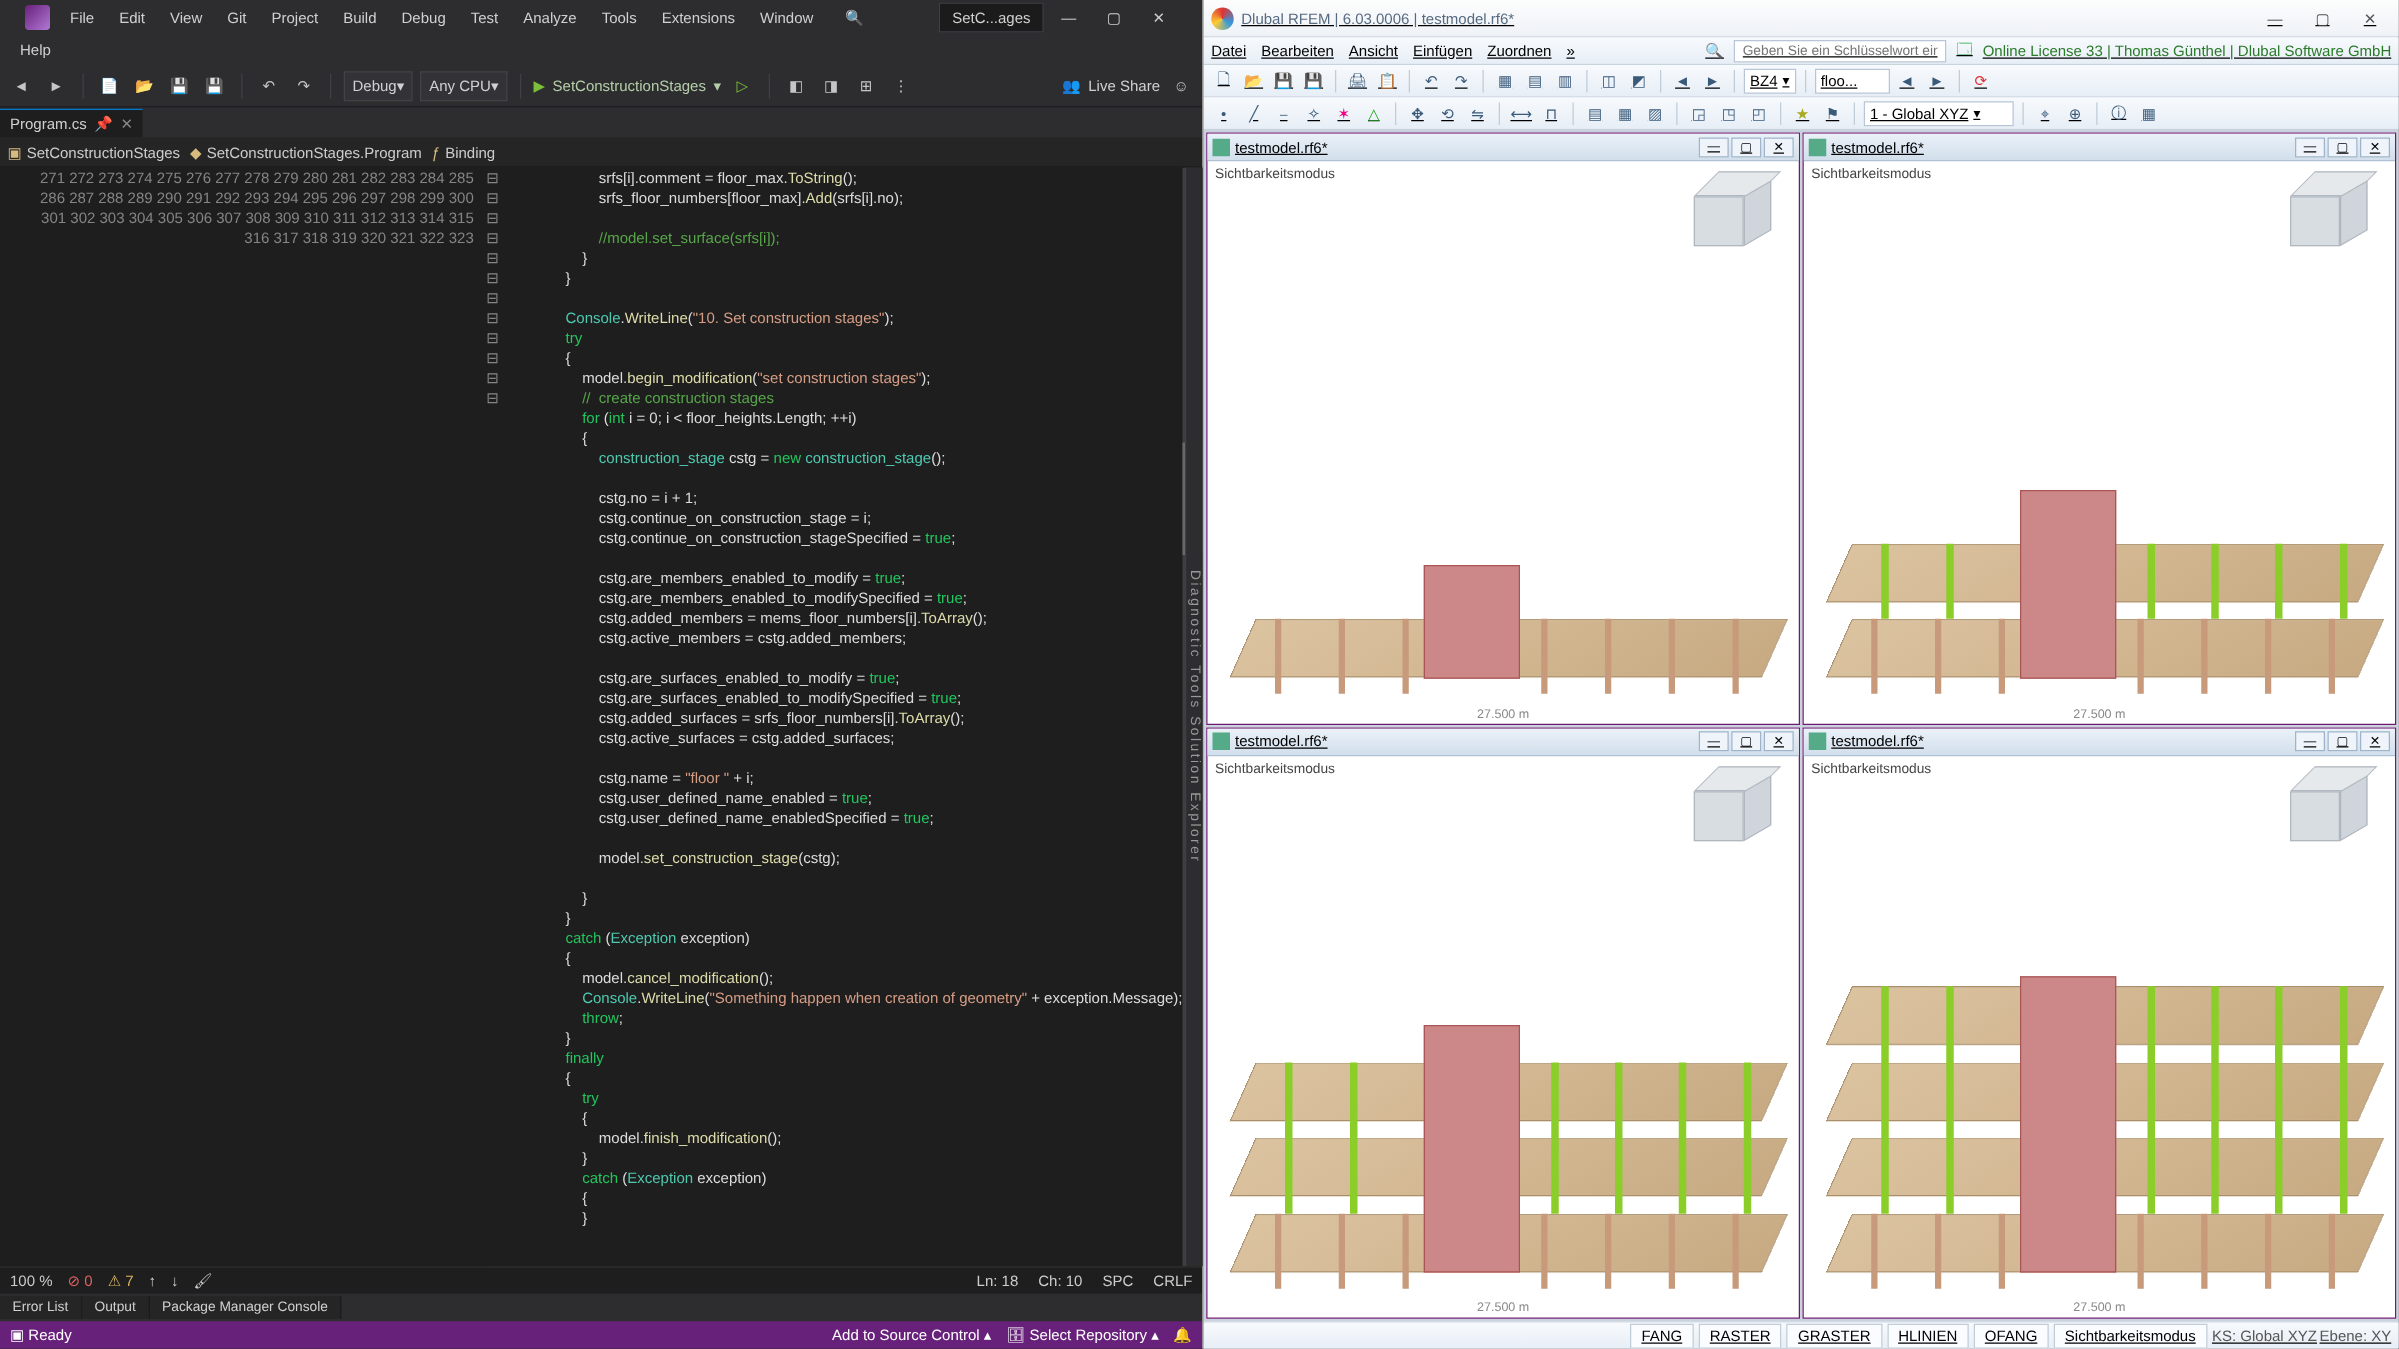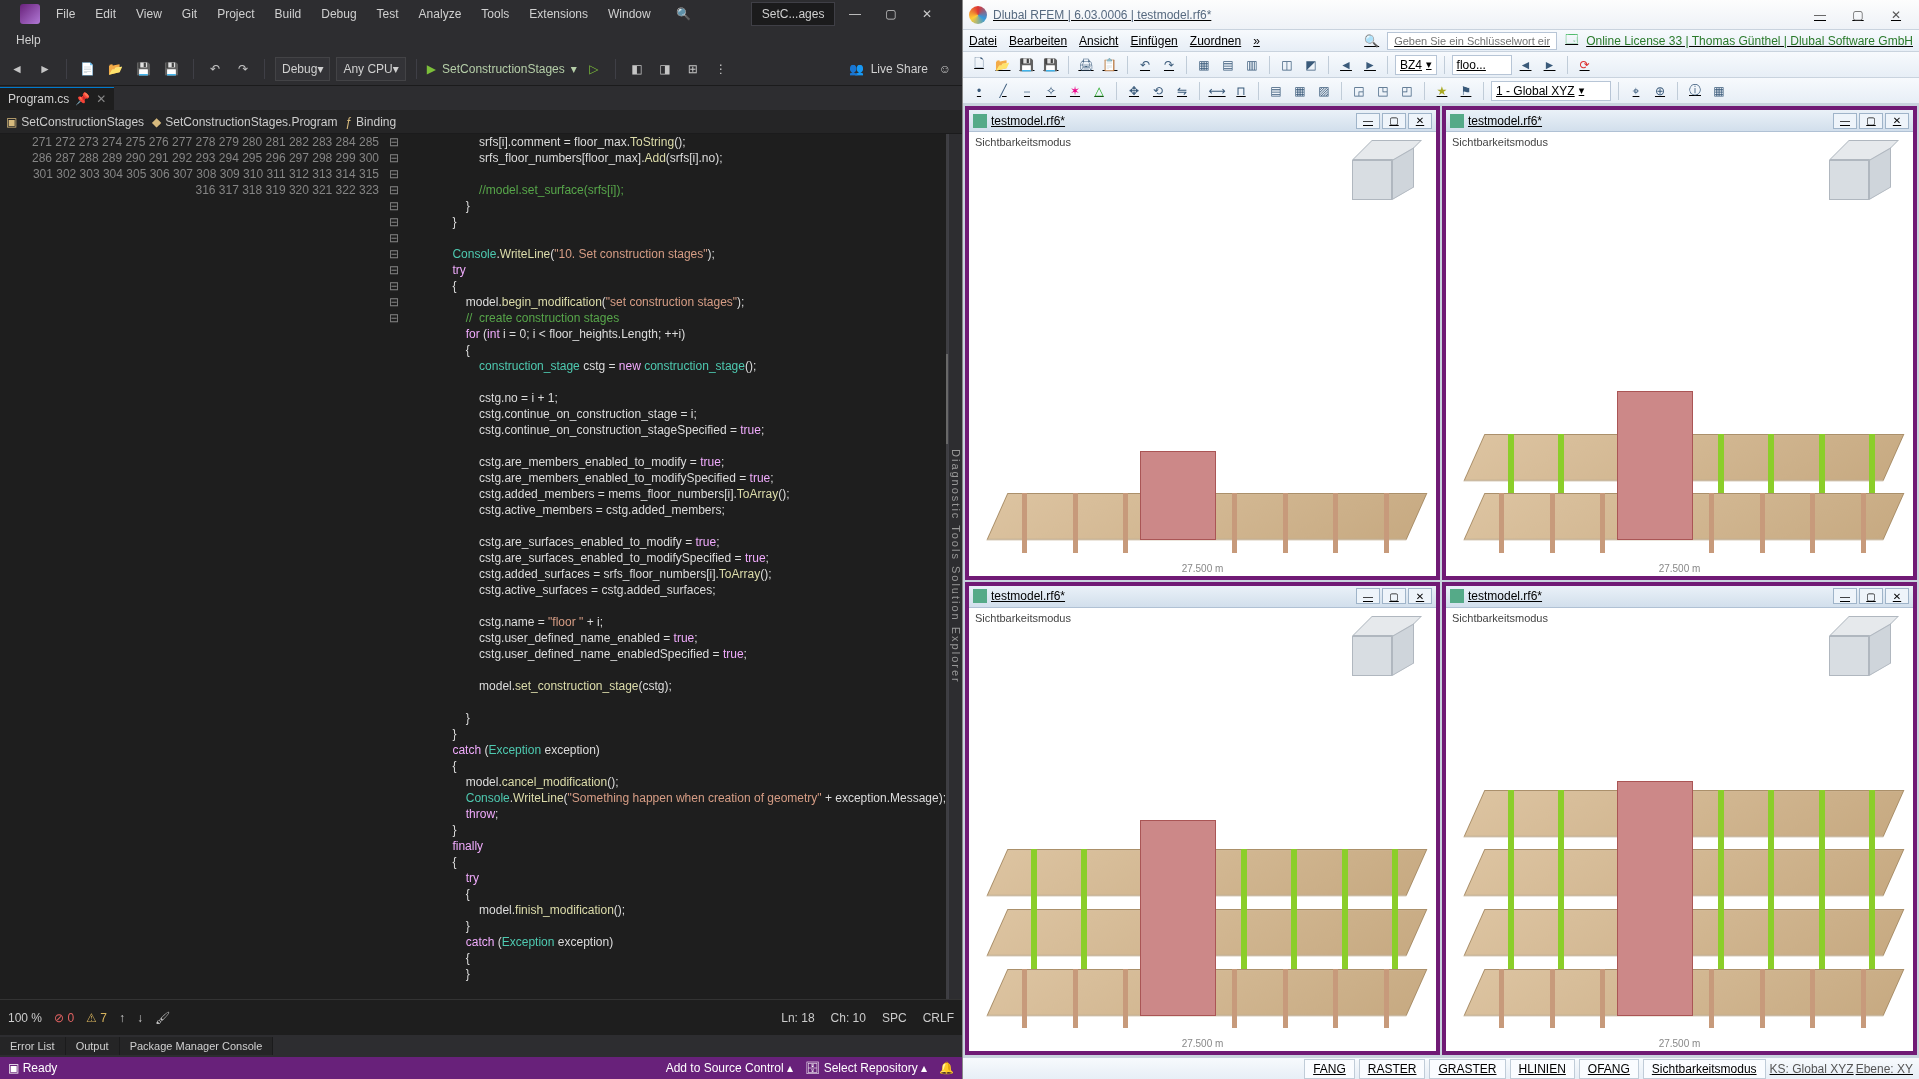--- a/index.html
+++ b/index.html
@@ -30,29 +30,29 @@
 .ftab .x { color:#888; }
 .vs-breadcrumb { height:24px; background:#252526; display:flex; align-items:center; padding:0 6px; gap:8px; border-bottom:1px solid #1b1b1c; }
 .vs-breadcrumb .crumb { display:flex; align-items:center; gap:4px; color:#cccccc; }
 .vs-breadcrumb .ricon { color:#d7ba7d; }
 
 .editor { flex:1; display:flex; background:#1e1e1e; font-family:Consolas,monospace; font-size:13px; overflow:hidden; position:relative; }
 .gutter { background:#1e1e1e; color:#858585; text-align:right; padding:0 10px 0 24px; line-height:16px; user-select:none; }
 .fold { width:14px; color:#858585; line-height:16px; }
 .code { flex:1; color:#dcdcdc; line-height:16px; white-space:pre; }
 .code .c1 { color:#57a64a; } 
-.code .kw { color:#f0abfc; } 
+.code .kw { color:#22c55e; } 
 .code .tp { color:#4ec9b0; } 
 .code .fn { color:#dcdcaa; } 
 .code .st { color:#d69d85; } 
 .editor-scroll { width:16px; background:#3e3e42; }
 .editor-scroll .thumb { width:16px; height:90px; background:#686868; margin-top:220px; }
 .side-strip { position:absolute; right:0; top:0; width:14px; height:100%; writing-mode:vertical-rl; text-align:center; color:#999; background:#2d2d30; border-left:1px solid #3f3f46; font-size:11px; letter-spacing:2px; }
 
-.vs-status1 { height:36px; background:#1e1e1e; border-top:1px solid #333; display:flex; align-items:center; padding:0 8px; gap:12px; color:#ccc; font-size:11px; }
+.vs-status1 { height:22px; background:#1e1e1e; border-top:1px solid #333; display:flex; align-items:center; padding:0 8px; gap:12px; color:#ccc; font-size:11px; }
 .vs-status1 .right { margin-left:auto; display:flex; gap:16px; }
 .vs-tabs2 { height:22px; background:#2d2d30; display:flex; align-items:center; }
 .vs-tabs2 span { padding:3px 10px; background:#252526; border-right:1px solid #1b1b1c; font-size:11px; }
 .vs-statusbar { height:22px; background:#68217a; color:#fff; display:flex; align-items:center; padding:0 8px; font-size:11px; gap:12px; }
 .vs-statusbar .right { margin-left:auto; display:flex; gap:12px; align-items:center; }
 
 
 .rfem { flex:1; display:flex; flex-direction:column; background:#fff; color:#000; border-left:1px solid #888;text-decoration:underline; }
 .rfem-title { height:30px; background:linear-gradient(#fdfdfd,#eef2f7); border-bottom:1px solid #c9d3de; display:flex; align-items:center; padding:0 6px; }
 .rfem-logo { width:18px; height:18px; background:conic-gradient(#d33,#39d,#fc3,#d33); border-radius:50%; margin-right:6px; }
@@ -60,21 +60,21 @@
 .rfem-title .win { margin-left:auto; display:flex; gap:4px; }
 .rfem-title .win span { width:34px; height:22px; display:flex; align-items:center; justify-content:center; color:#555; }
 .rfem-menu { height:22px; background:linear-gradient(#f7fafd,#e7eef6); border-bottom:1px solid #c9d3de; display:flex; align-items:center; padding:0 6px; gap:12px; font-size:12px; }
 .rfem-menu .right { margin-left:auto; display:flex; align-items:center; gap:8px; font-size:11px; color:#2a4; }
 .rfem-search { border:1px solid #b7c5d6; background:#fff; color:#888; padding:2px 6px; width:170px; font-size:11px; }
 .rfem-tb { height:26px; background:linear-gradient(#f7fafd,#e7eef6); border-bottom:1px solid #c9d3de; display:flex; align-items:center; padding:0 6px; gap:4px; }
 .rfem-tb .b { width:20px; height:20px; display:flex; align-items:center; justify-content:center; font-size:12px; color:#3a5a7a; }
 .rfem-tb .sep { width:1px; height:18px; background:#c0ccd8; margin:0 3px; }
 .rfem-tb .sel { border:1px solid #b7c5d6; background:#fff; padding:1px 4px; height:20px; font-size:11px; display:flex; align-items:center; gap:4px; }
 .rfem-views { flex:1; display:grid; grid-template-columns:1fr 1fr; grid-template-rows:1fr 1fr; gap:2px; background:#c9d3de; padding:2px; }
-.view { background:#fff; display:flex; flex-direction:column; border:4px solid #701a75; }
+.view { background:#fff; display:flex; flex-direction:column; border:1px solid #701a75; }
 .view-head { height:22px; background:linear-gradient(#eaf1f8,#d2dfec); border-bottom:1px solid #b0c1d4; display:flex; align-items:center; padding:0 4px; gap:4px; font-size:11px; }
 .view-head .vicon { width:14px; height:14px; background:#5a8; }
 .view-head .btns { margin-left:auto; display:flex; gap:2px; }
 .view-head .btns span { width:24px; height:16px; border:1px solid #9fb4c9; background:#eef4fa; display:flex; align-items:center; justify-content:center; font-size:10px; }
 .view-body { flex:1; position:relative; overflow:hidden; }
 .vis-label { position:absolute; top:4px; left:6px; font-size:11px; color:#444; }
 .navcube { position:absolute; top:8px; right:14px; width:70px; height:64px; }
 .navcube .top { position:absolute; left:10px; top:0; width:50px; height:20px; background:#e6e9ec; border:1px solid #b0b7bf; transform:skewX(-45deg); }
 .navcube .front { position:absolute; left:0; top:20px; width:40px; height:40px; background:#d8dde2; border:1px solid #b0b7bf; }
 .navcube .side { position:absolute; left:40px; top:20px; width:22px; height:40px; background:#cfd5db; border:1px solid #b0b7bf; transform:skewY(-30deg); transform-origin:left top; }

